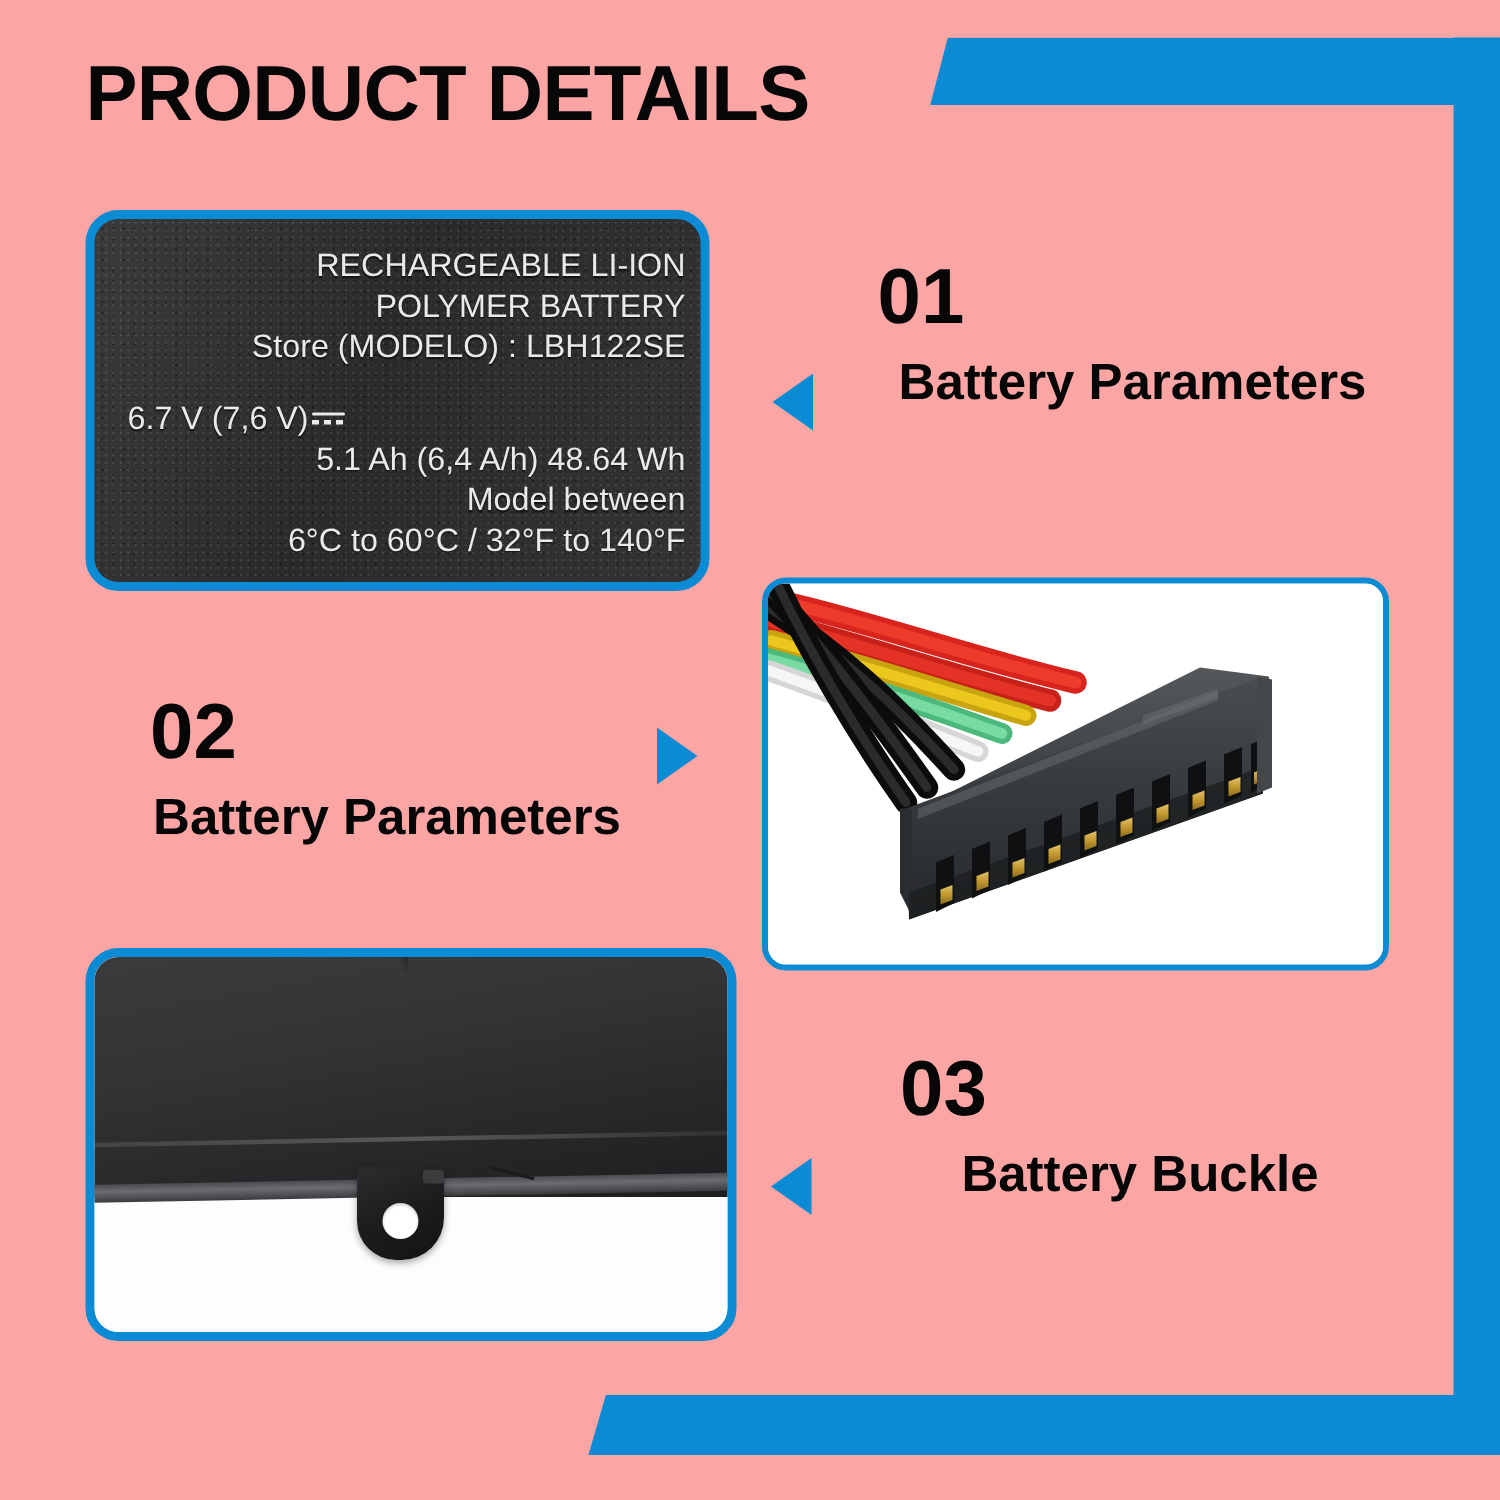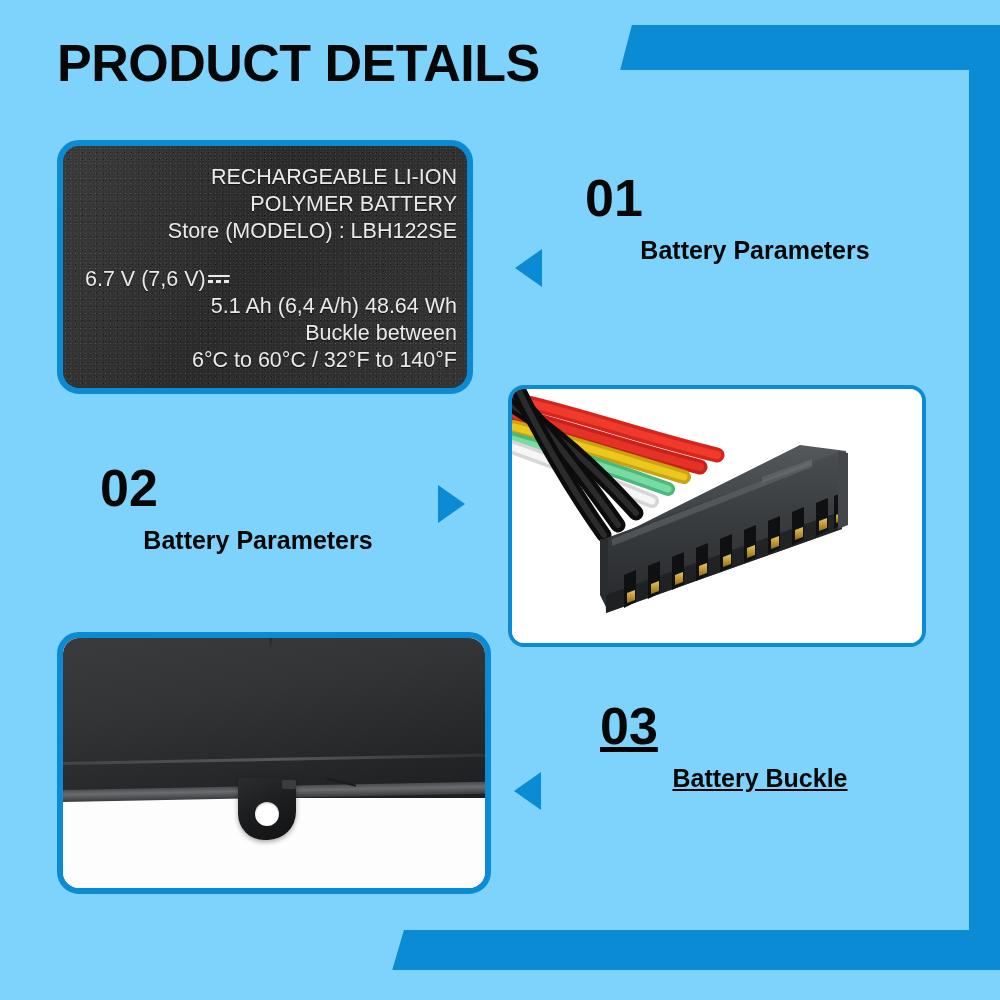--- a/index.html
+++ b/index.html
@@ -7,21 +7,21 @@
     padding: 0;
     background: #ffffff;
   }
   body {
     font-family: "Liberation Sans", sans-serif;
   }
   #page {
     position: relative;
     width: 1000px;
     height: 1000px;
-    background: #7dd3fc;
+    background: #fca5a5;
     overflow: hidden;
   }
 
   
   .deco-bar-right {
     position: absolute;
     left: 969px;
     top: 25px;
     width: 31px;
     height: 945px;
@@ -122,32 +122,32 @@
 
   
   .callout { position: absolute; }
   .callout .num {
     font-size: 52px;
     font-weight: bold;
     color: #070707;
     line-height: 1;
   }
   .callout .cap {
-    font-size: 25px;
+    font-size: 34px;
     font-weight: bold;
     color: #070707;
     line-height: 1;
     margin-top: 14px;
     text-align: center;
     white-space: nowrap;
   }
 
   .callout-01 { left: 585px; top: 172px; width: 340px; }
   .callout-02 { left: 100px; top: 462px; width: 316px; }
-  .callout-03 { left: 600px; top: 700px; width: 320px; text-decoration: underline; }
+  .callout-03 { left: 600px; top: 700px; width: 320px; }
 
   
   .tri {
     position: absolute;
     width: 0; height: 0;
   }
   .tri-left {
     border-top: 19px solid transparent;
     border-bottom: 19px solid transparent;
     border-right: 27px solid var(--accent, #0b8bd4);
@@ -287,21 +287,21 @@
       <div class="spec-line">Store (MODELO) : LBH122SE</div>
       <div class="spec-gap"></div>
       <div class="spec-line volt-row">
         <span>6.7 V (7,6 V)</span>
         <span class="dc-symbol">
           <span class="dc-solid"></span>
           <span class="dc-dashed"></span>
         </span>
       </div>
       <div class="spec-line">5.1 Ah (6,4 A/h) 48.64 Wh</div>
-      <div class="spec-line">Buckle between</div>
+      <div class="spec-line">Model between</div>
       <div class="spec-line">6°C to 60°C / 32°F to 140°F</div>
     </div>
   </div>
 
   <div class="tri tri-left tri-01"></div>
   <div class="callout callout-01">
     <div class="num">01</div>
     <div class="cap">Battery Parameters</div>
   </div>
 

